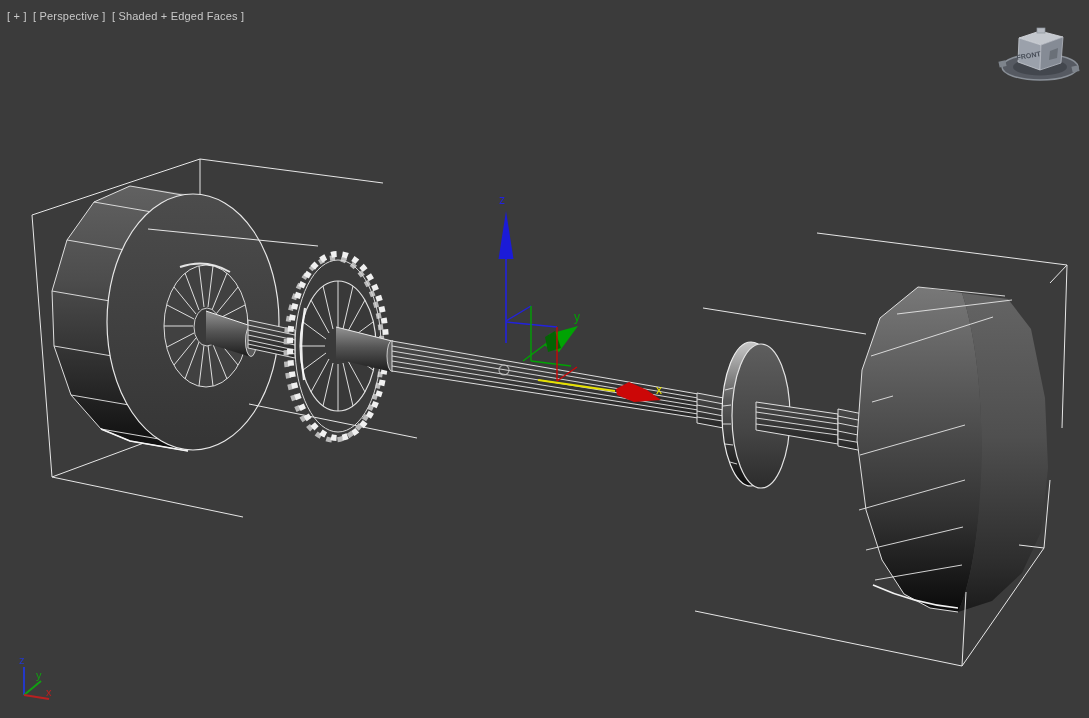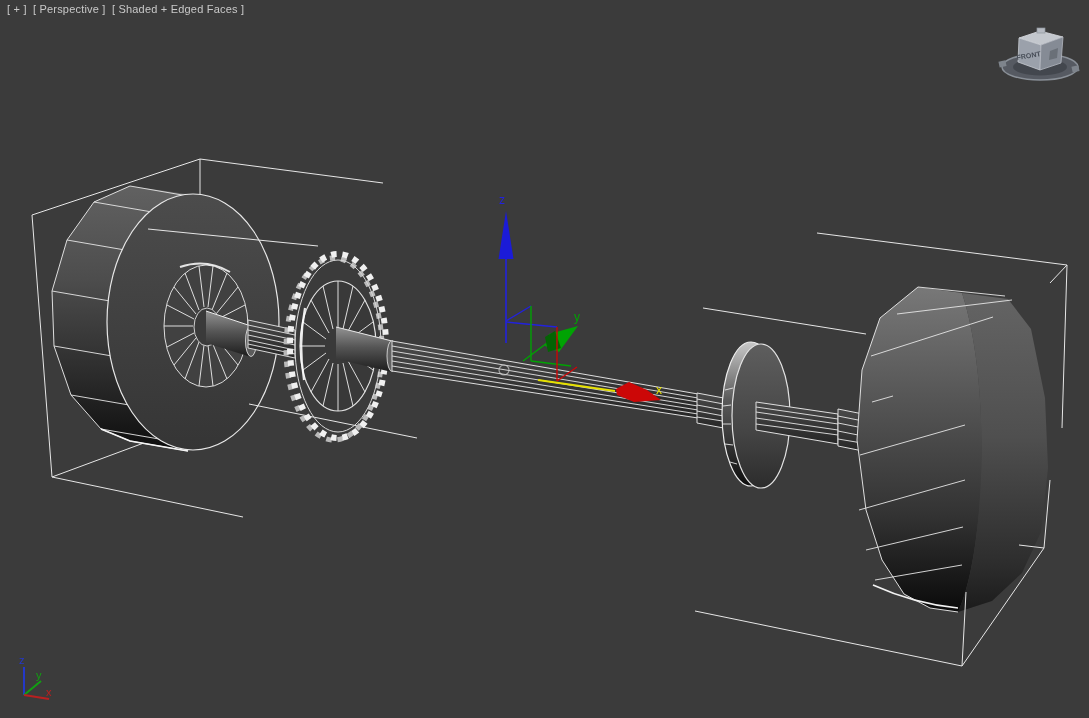--- a/index.html
+++ b/index.html
@@ -1,19 +1,19 @@
 <!DOCTYPE html>
 <html><head>
 <meta charset="utf-8">
 <style>
   html,body{margin:0;padding:0;background:#222;}
   #viewport{position:relative;width:1089px;height:718px;background:#3b3b3b;overflow:hidden;
             font-family:"Liberation Sans", sans-serif;}
   #scene-svg{position:absolute;left:0;top:0;}
-  #viewport-label{position:absolute;left:7px;top:3px;font-size:11px;color:#c9c9c9;
+  #viewport-label{position:absolute;left:7px;top:10px;font-size:11px;color:#c9c9c9;
                   letter-spacing:.2px;user-select:none;white-space:nowrap;}
   #viewport-label span{margin-right:3px;cursor:pointer;}
   text{font-family:"Liberation Sans", sans-serif;}
   .axlbl{font-size:12px;}
   .wx{stroke:#e6e6e6;stroke-width:1;fill:none;}
 </style>
 </head>
 <body>
 
 <div id="viewport">

